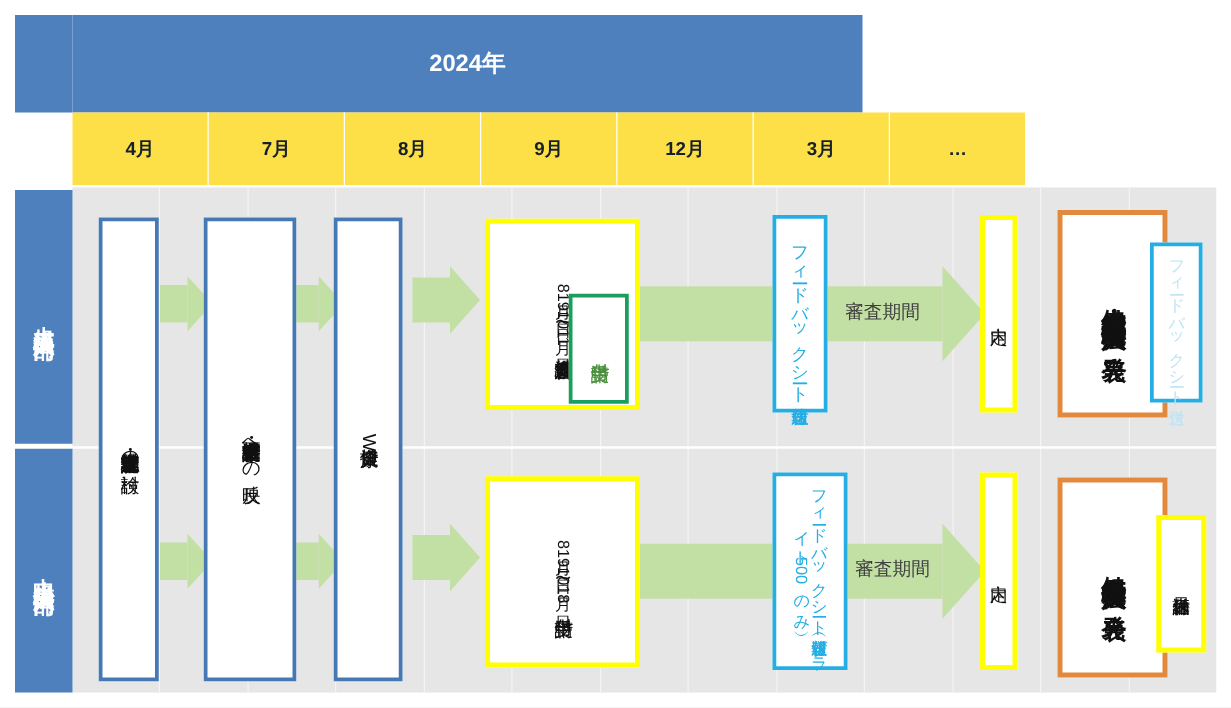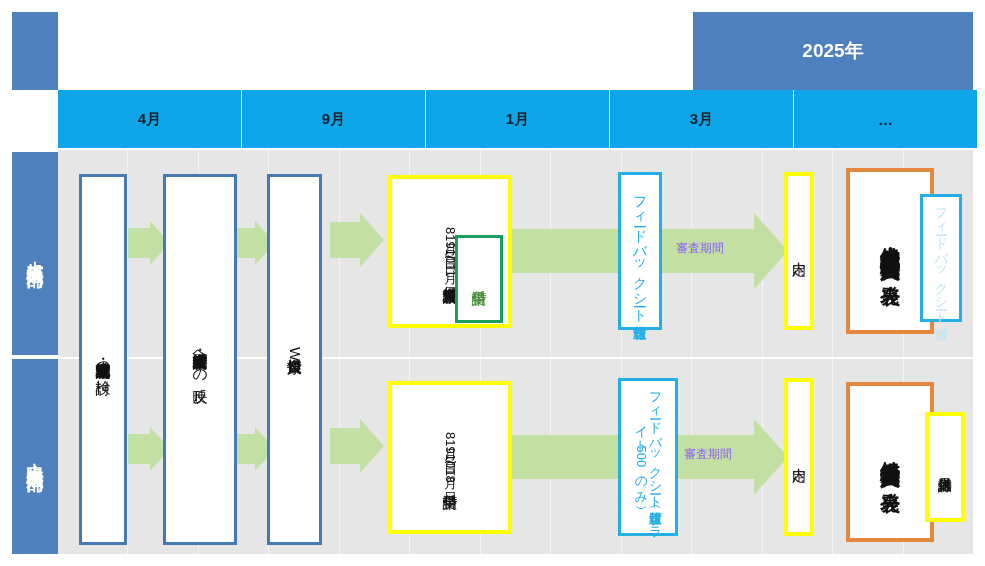--- a/index.html
+++ b/index.html
@@ -17,22 +17,22 @@
     background:#4e80bd;color:#ffffff;
     font-weight:bold;font-size:19px;
     display:flex;align-items:center;justify-content:center;
     box-sizing:border-box;
   }
   .hdr-corner{
     position:absolute;left:12px;top:12px;width:46px;height:78px;
     background:#4e80bd;
   }
   .hdr-months{
-    position:absolute;top:90px;left:58px;height:58px;width:919px;
-    background:#0ea5e9;
+    position:absolute;top:90px;left:58px;height:58px;width:762px;
+    background:#fde047;
     display:flex;
   }
   .month-cell{
     flex:1 1 0;
     display:flex;align-items:center;justify-content:center;
     font-size:15px;font-weight:bold;color:#15202b;
     border-right:1px solid #ffffff;
     box-sizing:border-box;
   }
   .month-cell:last-child{border-right:none;}
@@ -107,43 +107,45 @@
     right:-24px;
   }
   .arrow-long{height:44px;}
   .arrow-long::after{
     border-width:38px 0 38px 34px;
     border-color:transparent transparent transparent #c3e0a4;
     right:-34px;
   }
   .arrow-label{
     position:absolute;
-    font-size:12px;color:#8b5cf6;font-weight:normal;
+    font-size:15px;color:#404040;font-weight:normal;
     white-space:nowrap;
   }
 
   .sub-text{font-size:13px;}
   .stack{
     writing-mode:vertical-rl;
     display:flex;align-items:center;justify-content:center;
   }
 </style>
 </head>
 <body>
 
 <div id="root">
 
   <div class="hdr-corner"></div>
 
-  <div class="hdr-year" id="year-2025" style="left:693px;width:280px;">2025年</div>
+  <div class="hdr-year" id="year-2024" style="left:58px;width:632px;">2024年</div>
 
   <div class="hdr-months">
     <div class="month-cell">4月</div>
+    <div class="month-cell">7月</div>
+    <div class="month-cell">8月</div>
     <div class="month-cell">9月</div>
-    <div class="month-cell">1月</div>
+    <div class="month-cell">12月</div>
     <div class="month-cell">3月</div>
     <div class="month-cell">…</div>
   </div>
 
   <div class="grid-bg">
     <div class="grid-col"></div>
     <div class="grid-col"></div>
     <div class="grid-col"></div>
     <div class="grid-col"></div>
     <div class="grid-col"></div>

